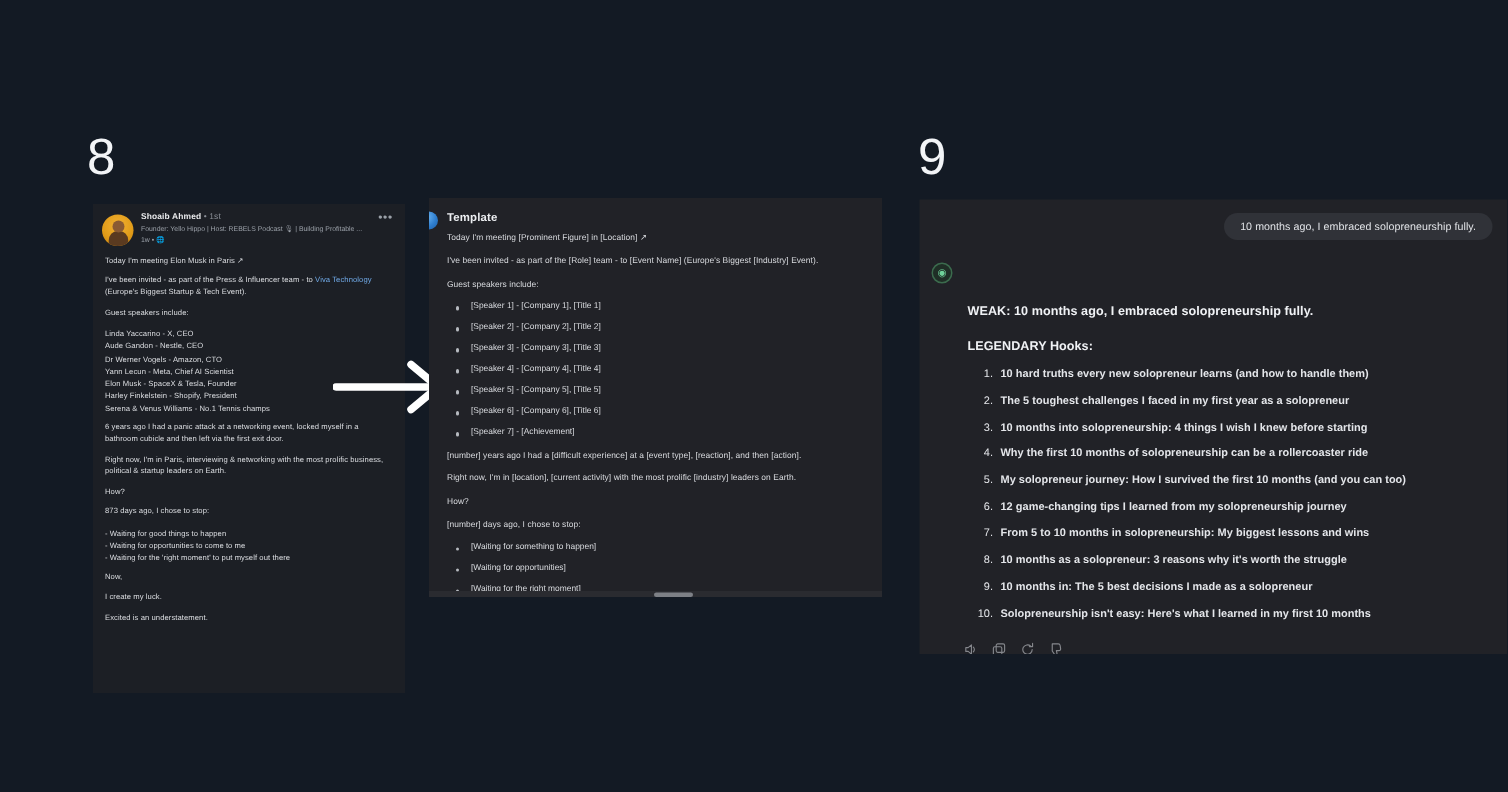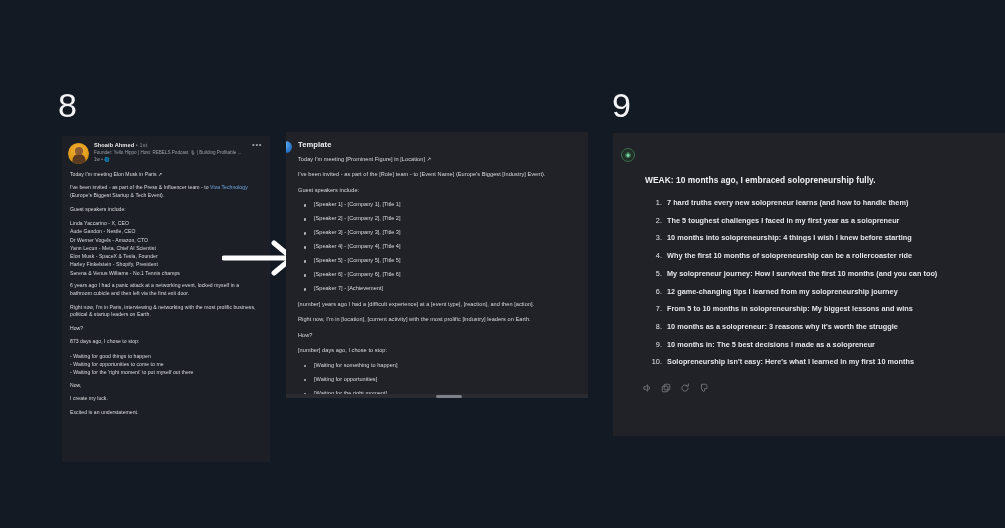--- a/index.html
+++ b/index.html
@@ -255,27 +255,31 @@
     </div>
 
     <div class="tpl-scrollbar">
       <span></span>
     </div>
   </div>
 
   <div class="section-num" id="num9">9</div>
 
   <div class="chat-card">
+    <div class="chat-user-row">
+      <div class="chat-bubble">10 months ago, I embraced solopreneurship fully.</div>
+    </div>
 
     <div class="chat-assist">
       <div class="assist-avatar">◉</div>
       <div class="assist-body">
         <div class="assist-weak">WEAK: 10 months ago, I embraced solopreneurship fully.</div>
+        <div class="assist-heading">LEGENDARY Hooks:</div>
         <ol class="hooks">
-          <li>7 hard truths every new solopreneur learns (and how to handle them)</li>
+          <li>10 hard truths every new solopreneur learns (and how to handle them)</li>
           <li>The 5 toughest challenges I faced in my first year as a solopreneur</li>
           <li>10 months into solopreneurship: 4 things I wish I knew before starting</li>
           <li>Why the first 10 months of solopreneurship can be a rollercoaster ride</li>
           <li>My solopreneur journey: How I survived the first 10 months (and you can too)</li>
           <li>12 game-changing tips I learned from my solopreneurship journey</li>
           <li>From 5 to 10 months in solopreneurship: My biggest lessons and wins</li>
           <li>10 months as a solopreneur: 3 reasons why it's worth the struggle</li>
           <li>10 months in: The 5 best decisions I made as a solopreneur</li>
           <li>Solopreneurship isn't easy: Here's what I learned in my first 10 months</li>
         </ol>

